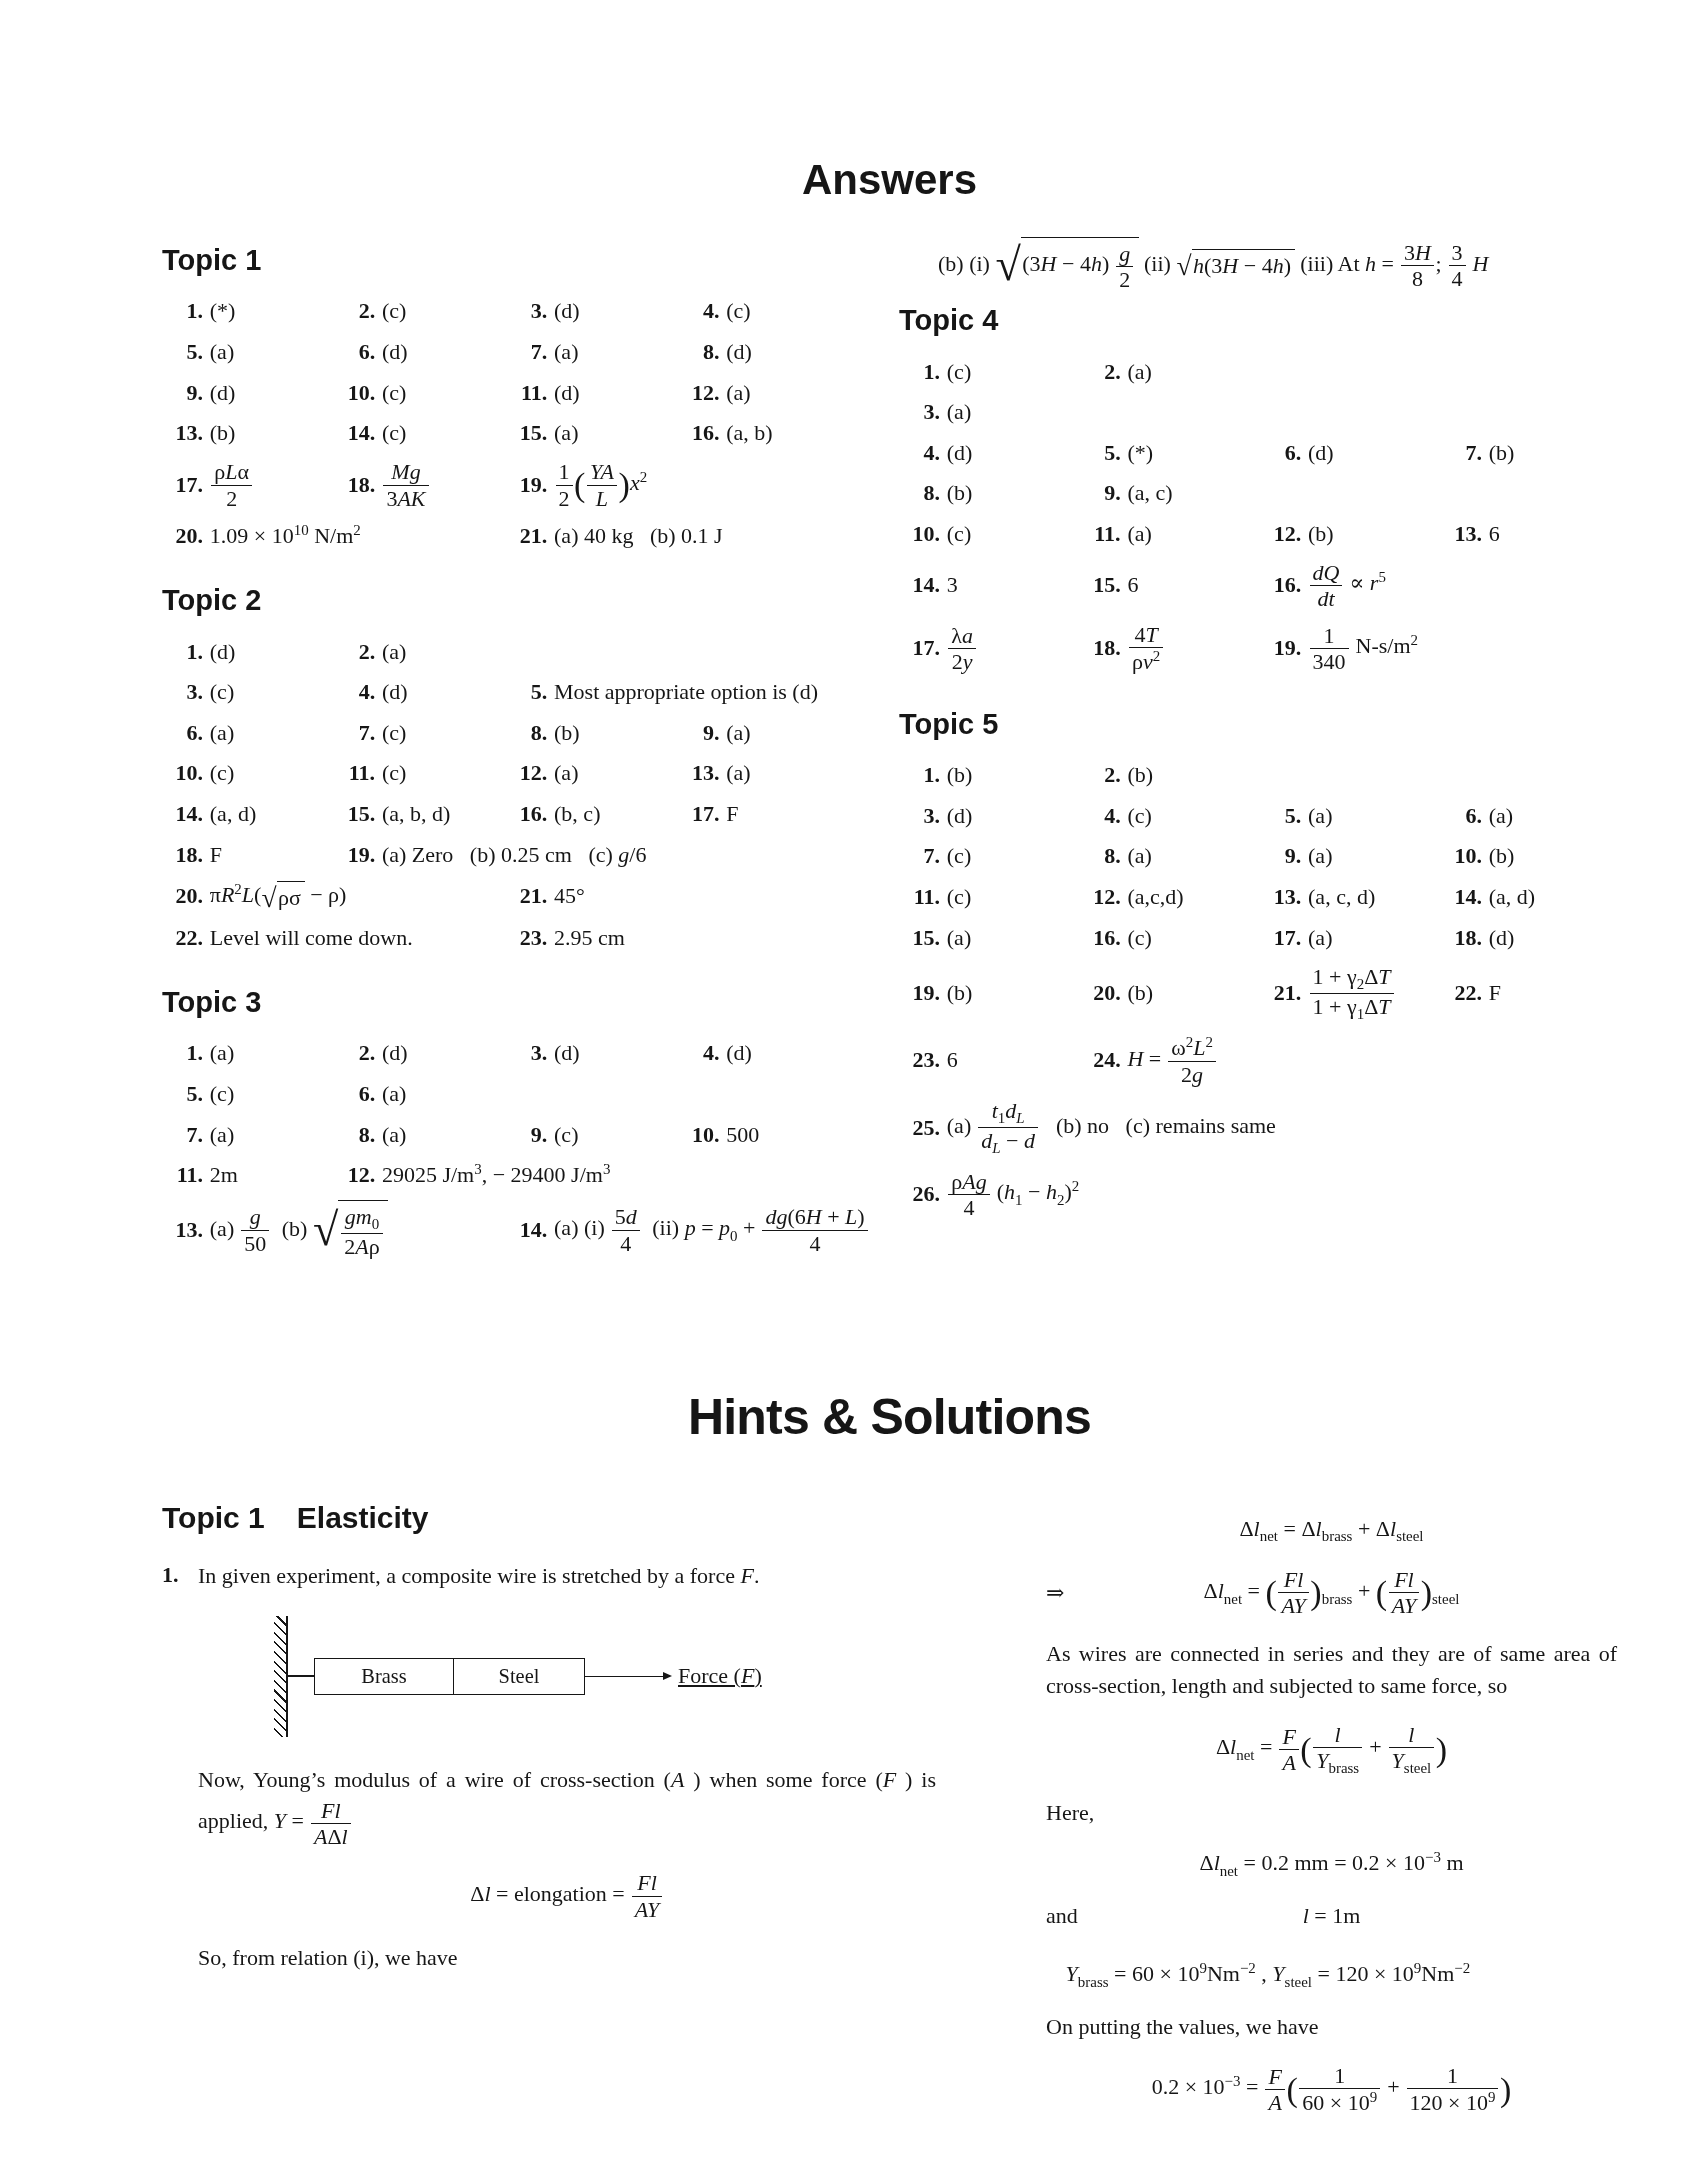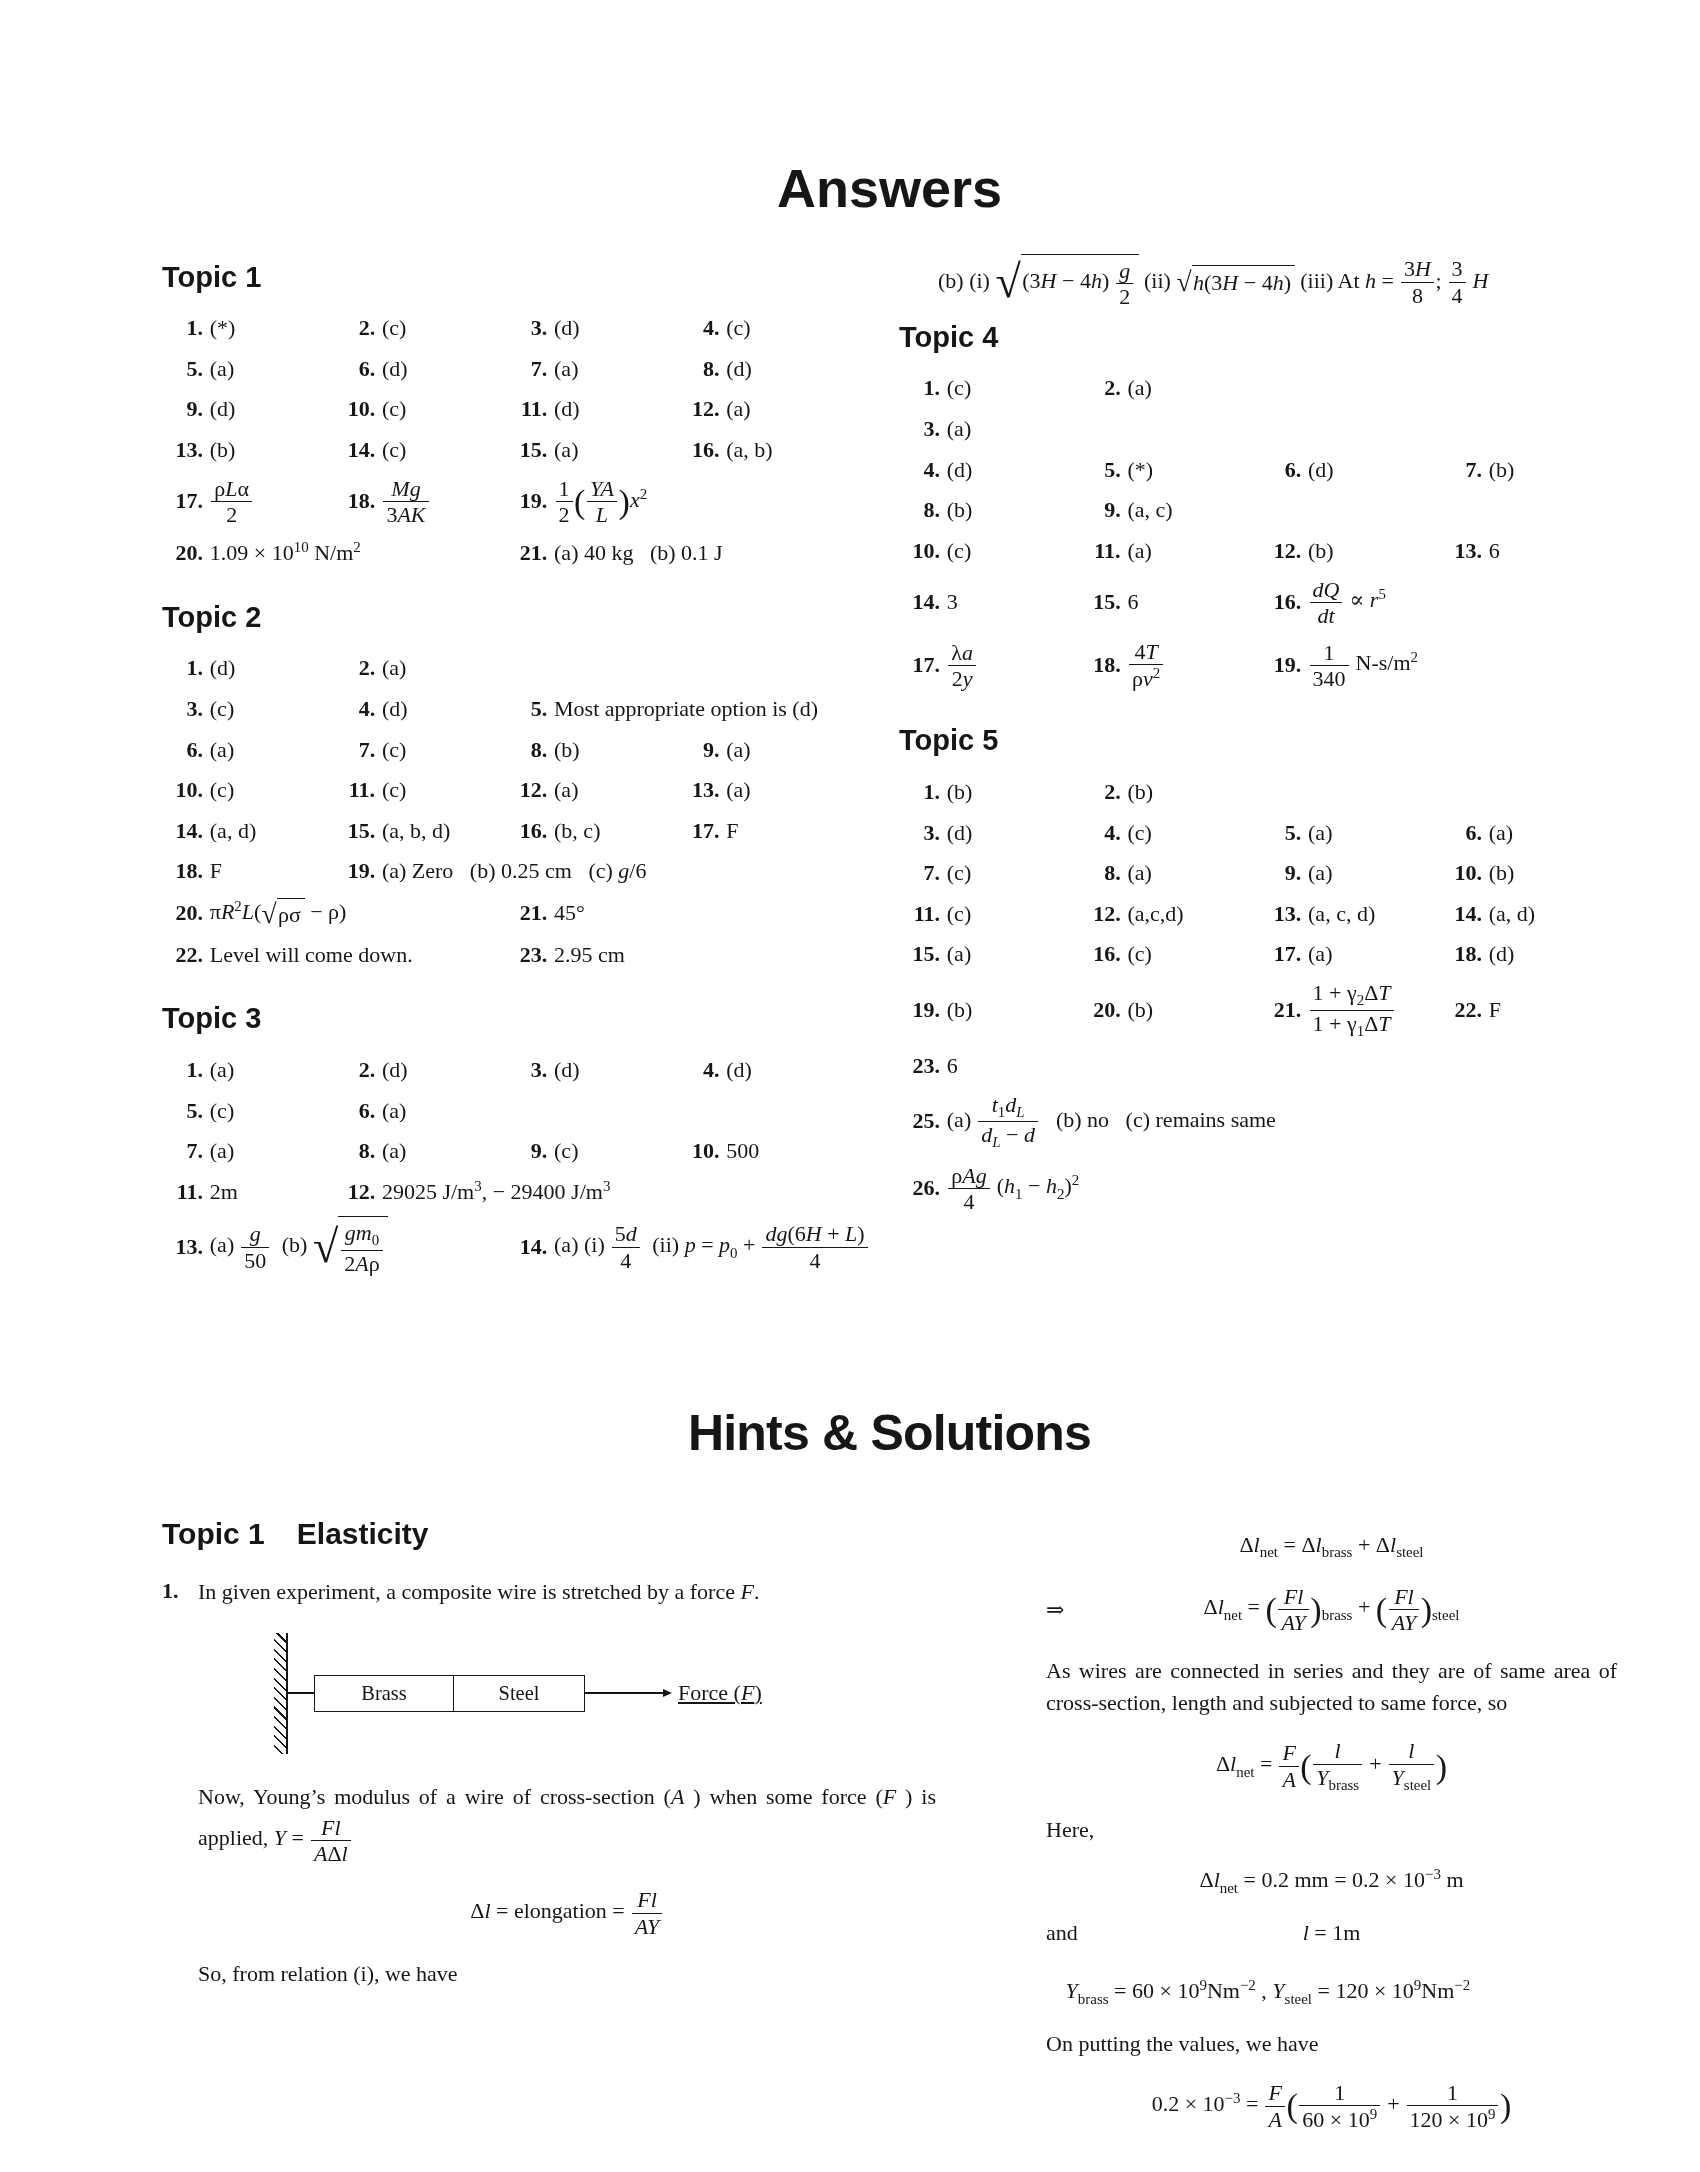--- a/index.html
+++ b/index.html
@@ -5,21 +5,21 @@
   html,body{margin:0;padding:0;}
   body{
     width:1700px;height:2172px;overflow:hidden;background:#ffffff;color:#161616;
     font-family:"Liberation Serif","DejaVu Serif",serif;font-size:22px;line-height:1.4;
   }
   .page{padding:151px 83px 0 162px;}
 
   
   .answers-title{
     text-align:center;font-family:"Liberation Sans","DejaVu Sans",sans-serif;
-    font-weight:700;font-size:54px;margin:0 0 7.6px 0;
+    font-weight:700;font-size:42px;margin:0 0 7.6px 0;
   }
   .hints-title{
     text-align:center;font-family:"Liberation Sans","DejaVu Sans",sans-serif;
     font-weight:700;font-size:50px;letter-spacing:-0.8px;margin:113px 0 45px 0;
   }
   .topic-title{
     font-family:"Liberation Sans","DejaVu Sans",sans-serif;font-weight:700;
     font-size:29px;margin:27px 0 15px 0;
   }
   .topic:first-child .topic-title{margin-top:6px;}
@@ -589,20 +589,24 @@
               </span>
               <span class="aitem">
                 <b class="anum">22.</b>
                 <span class="aval">F</span>
               </span>
             </div>
             <div class="arow">
               <span class="aitem">
                 <b class="anum">23.</b>
                 <span class="aval">6</span>
+              </span>
+              <span class="aitem" style="grid-column: span 2;">
+                <b class="anum">24.</b>
+                <span class="aval"><i>H</i> = <span class="fr"><span class="n">ω<sup>2</sup><i>L</i><sup>2</sup></span><span class="d">2<i>g</i></span></span></span>
               </span>
             </div>
             <div class="arow">
               <span class="aitem" style="grid-column: span 4;">
                 <b class="anum">25.</b>
                 <span class="aval">(a) <span class="fr"><span class="n"><i>t</i><sub>1</sub><i>d</i><sub><i>L</i></sub></span><span class="d"><i>d</i><sub><i>L</i></sub> − <i>d</i></span></span>&nbsp;&nbsp;&nbsp;(b) no&nbsp;&nbsp;&nbsp;(c) remains same</span>
               </span>
             </div>
             <div class="arow">
               <span class="aitem" style="grid-column: span 4;">

